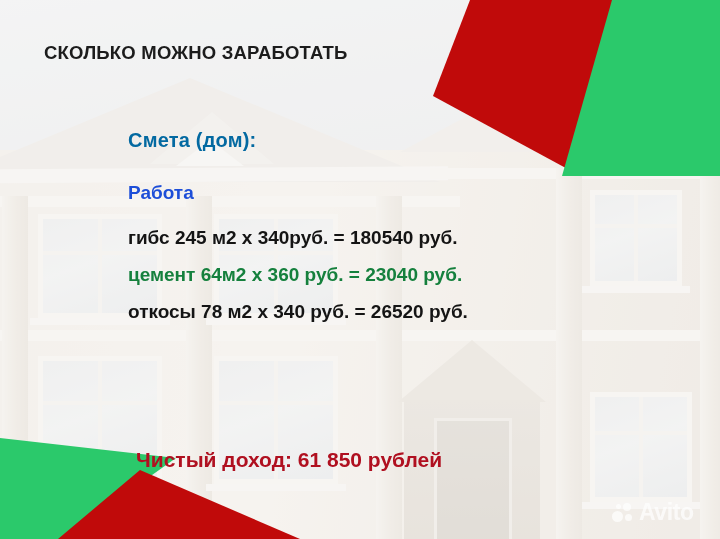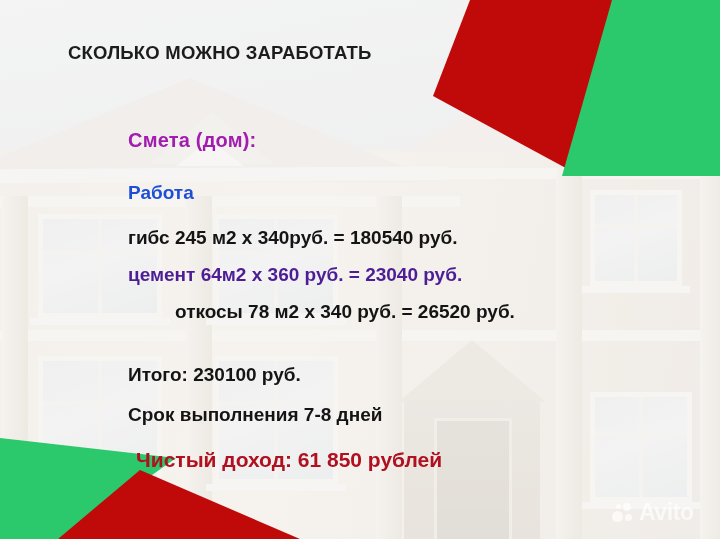--- a/index.html
+++ b/index.html
@@ -176,21 +176,21 @@
     inset: 0;
   }
 
   
   .content {
     position: absolute;
     inset: 0;
   }
   .title {
     position: absolute;
-    left: 68px;
+    left: 44px;
     top: 40px;
     width: 430px;
     color: #1c1c1c;
     font-size: 18.5px;
     font-weight: bold;
     line-height: 25px;
     letter-spacing: 0.2px;
   }
   .title .l2 { display: block; }
 
@@ -330,33 +330,29 @@
       <polygon points="140,470 300,539 58,539" fill="#C00A0A"></polygon>
     </svg>
   </div>
 
   <div class="content">
 
     <div class="title">
       <span>СКОЛЬКО МОЖНО ЗАРАБОТАТЬ</span>
     </div>
 
-    <div class="heading" style="color: #a21caf;">Смета (дом):</div>
+    <div class="heading" style="color: #0369a1;">Смета (дом):</div>
     <div class="subheading" style="color: #1d4ed8;">Работа</div>
 
     <div class="lines">
       <div style="color: rgb(20, 20, 20);">гибс 245 м2 х 340руб. = 180540 руб.</div>
-      <div style="color: #4c1d95;">цемент 64м2 х 360 руб. = 23040 руб.</div>
-      <div style="color: rgb(20, 20, 20); margin-left: 47px;">откосы 78 м2 х 340 руб. = 26520 руб.</div>
+      <div style="color: #15803d;">цемент 64м2 х 360 руб. = 23040 руб.</div>
+      <div style="color: rgb(20, 20, 20);">откосы 78 м2 х 340 руб. = 26520 руб.</div>
     </div>
 
-    <div class="totals">
-      <div style="color: rgb(20, 20, 20);">Итого: 230100 руб.</div>
-      <div style="color: rgb(20, 20, 20);">Срок выполнения 7-8 дней</div>
-    </div>
 
     <div class="profit" style="color: rgb(176, 16, 32);">Чистый доход: 61 850 рублей</div>
   </div>
 
   <div class="avito">
     <span class="avito-dots">
       <i class="d1"></i>
         <i class="d2"></i>
         <i class="d3"></i>
         <i class="d4"></i>

